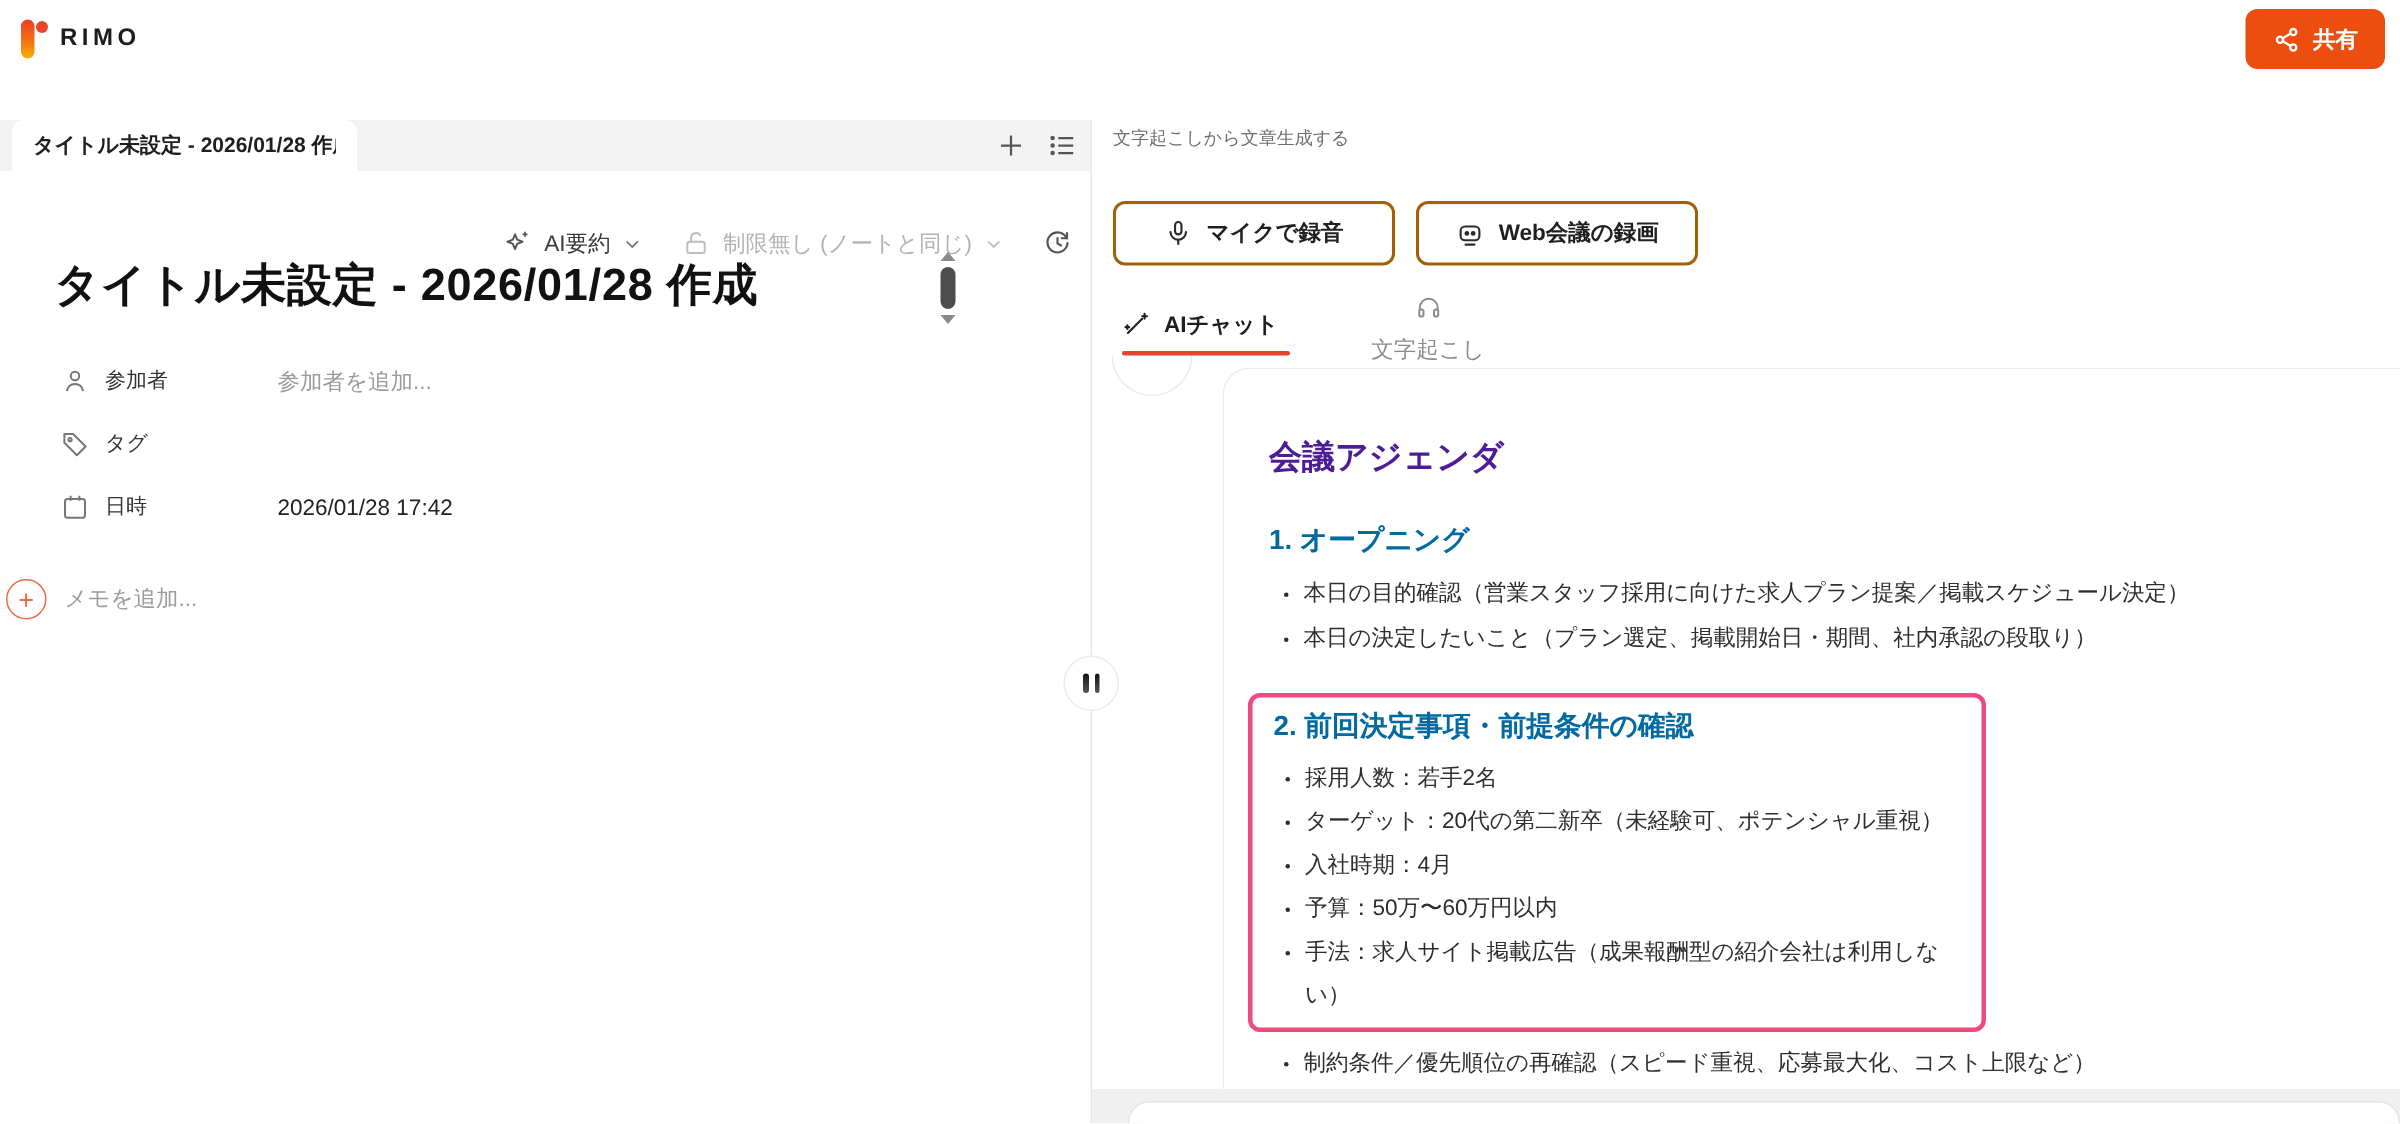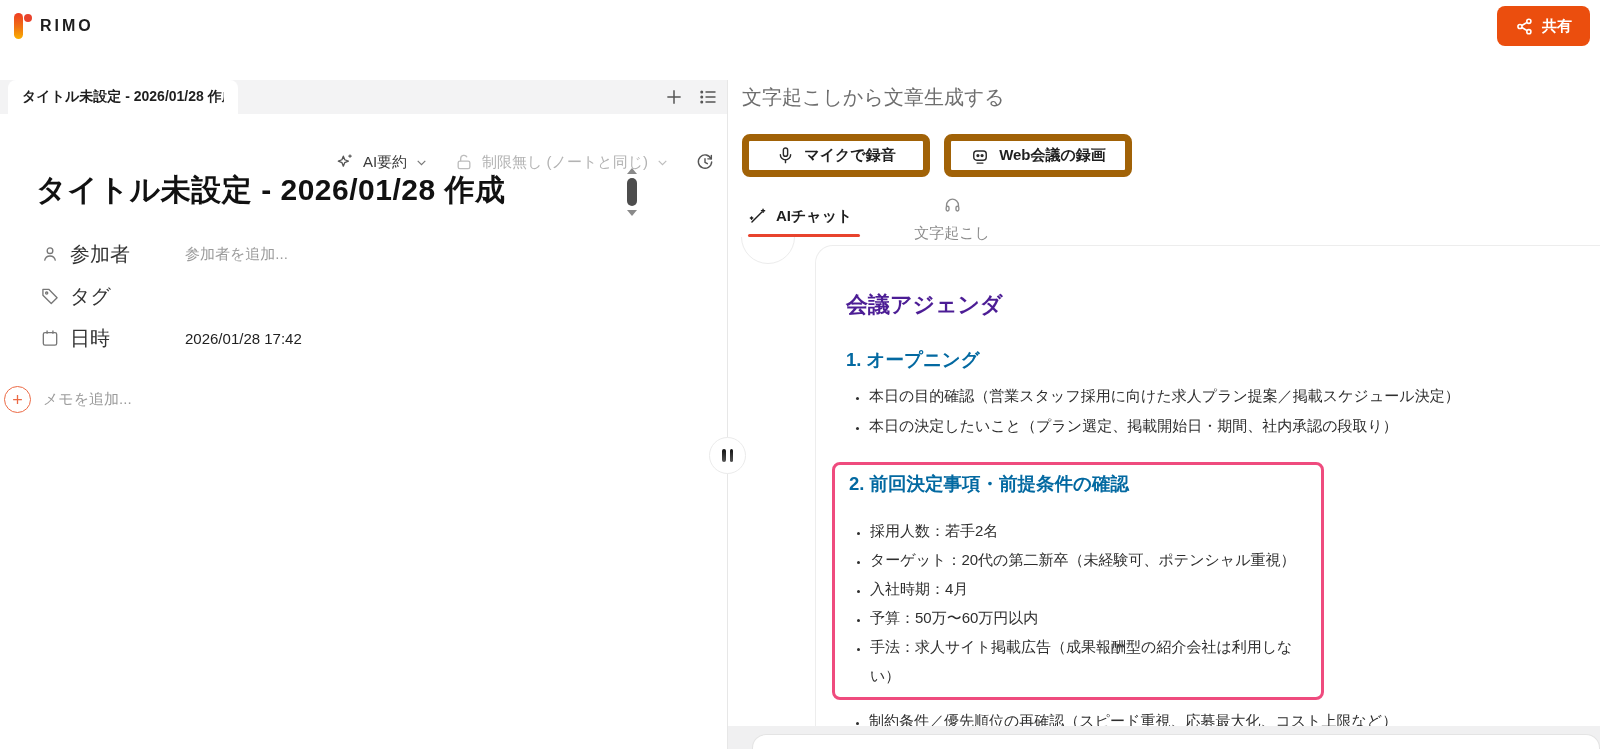--- a/index.html
+++ b/index.html
@@ -43,40 +43,40 @@
                 color:#111; letter-spacing:0.5px; cursor:text; white-space:nowrap; }
 
   .mini-scrollbar { position:absolute; left:626px; top:168px; width:12px; height:62px;
                     display:flex; flex-direction:column; align-items:center; cursor:pointer; }
   .msb-up { width:0; height:0; border-left:5px solid transparent; border-right:5px solid transparent; border-bottom:6px solid #8a8a8a; }
   .msb-thumb { width:10px; height:28px; background:#4d4d4d; border-radius:5px; margin:4px 0; }
   .msb-down { width:0; height:0; border-left:5px solid transparent; border-right:5px solid transparent; border-top:6px solid #8a8a8a; }
 
   .meta { position:absolute; left:40px; top:240px; }
   .meta-row { display:flex; align-items:center; height:28px; margin-bottom:14px; }
-  .meta-label { display:flex; align-items:center; gap:10px; width:145px; color:#333; font-size:20px; font-weight:500; }
+  .meta-label { display:flex; align-items:center; gap:10px; width:145px; color:#333; font-size:14px; font-weight:500; }
   .meta-label svg { color:#777; }
   .meta-value { font-size:15px; color:#222; cursor:text; }
   .meta-value.muted { color:#9b9b9b; }
 
   .add-memo { position:absolute; left:4px; top:386px; display:flex; align-items:center; gap:12px; cursor:pointer; }
   .memo-plus { width:27px; height:27px; border:1.5px solid #ec6a45; border-radius:50%;
                display:flex; align-items:center; justify-content:center; color:#ec6a45; font-size:18px; line-height:1; }
   .add-memo span.txt { font-size:15px; color:#9b9b9b; }
 
   
   .divider { position:absolute; left:727px; top:80px; width:1px; height:669px; background:#e7e7e7; }
   .pause-handle { position:absolute; left:709px; top:437px; width:37px; height:37px; border-radius:50%;
                   background:#fff; border:1px solid #ebebeb; display:flex; align-items:center; justify-content:center; gap:4px; cursor:col-resize; z-index:5; }
   .pause-bar { width:3.5px; height:13px; border-radius:2px; background:linear-gradient(180deg,#111,#555); }
 
   
-  .rp-heading { position:absolute; left:742px; top:84px; font-size:20px; color:#6e6e6e; }
+  .rp-heading { position:absolute; left:742px; top:84px; font-size:12px; color:#6e6e6e; }
   .rp-buttons { position:absolute; left:742px; top:134px; display:flex; gap:14px; }
-  .rp-btn { width:188px; height:43px; background:#fff; border:7px solid #a16207; border-radius:8px;
+  .rp-btn { width:188px; height:43px; background:#fff; border:2px solid #a16207; border-radius:8px;
             display:flex; align-items:center; justify-content:center; gap:9px;
             font-family:inherit; font-size:15px; font-weight:700; color:#1f1f1f; cursor:pointer; }
   .rp-btn svg { color:#2b2b2b; }
 
   .float-circle { position:absolute; left:741px; top:210px; width:54px; height:54px; border-radius:50%;
                   background:#fff; border:1.5px solid #ececec; z-index:1; }
 
   .rp-tabs { position:absolute; left:728px; top:196px; width:872px; height:41px; background:#fff; z-index:2; }
   .rp-tab { position:absolute; top:0; height:41px; display:flex; align-items:center; gap:9px; cursor:pointer; }
   .rp-tab.active { left:20px; width:112px; }
@@ -91,21 +91,21 @@
               border-left:1px solid #ededed; border-top:1px solid #ededed; border-radius:18px 0 0 0;
               overflow:hidden; padding:16px 40px 0 30px; z-index:1; }
   .doc-kicker { font-size:13.5px; color:#2d2d2d; }
   .doc-title { font-size:22px; font-weight:700; color:#4c1d95; margin-top:28px; }
   .doc-section h3 { font-size:18.5px; font-weight:700; color:#0369a1; margin-top:27px; margin-bottom:9px; }
   .doc-section ul { list-style:disc; padding-left:23px; }
   .doc-section li { font-size:15px; color:#2e2e2e; line-height:30px; }
   .doc-section li::marker { font-size:11px; color:#2e2e2e; }
   .highlight-box { border:3px solid #ef4b7e; border-radius:8px; width:492px;
                    margin:21px 0 4px -14px; padding:4px 10px 7px 14px; }
-  .highlight-box h3 { margin:2px 0 20px 0; }
+  .highlight-box h3 { margin:2px 0 8px 0; }
   .highlight-box ul { padding-left:21px; }
   .highlight-box li { line-height:29px; }
   .after-list { margin-top:6px; }
 
   .bottom-band { position:absolute; left:728px; top:726px; width:872px; height:23px; background:#f0f0f1; }
   .chat-input-card { position:absolute; left:752px; top:734px; width:848px; height:15px; background:#fff;
                      border:1px solid #e4e4e4; border-bottom:none; border-radius:14px 14px 0 0; cursor:text; }
 </style>
 </head>
 <body>

